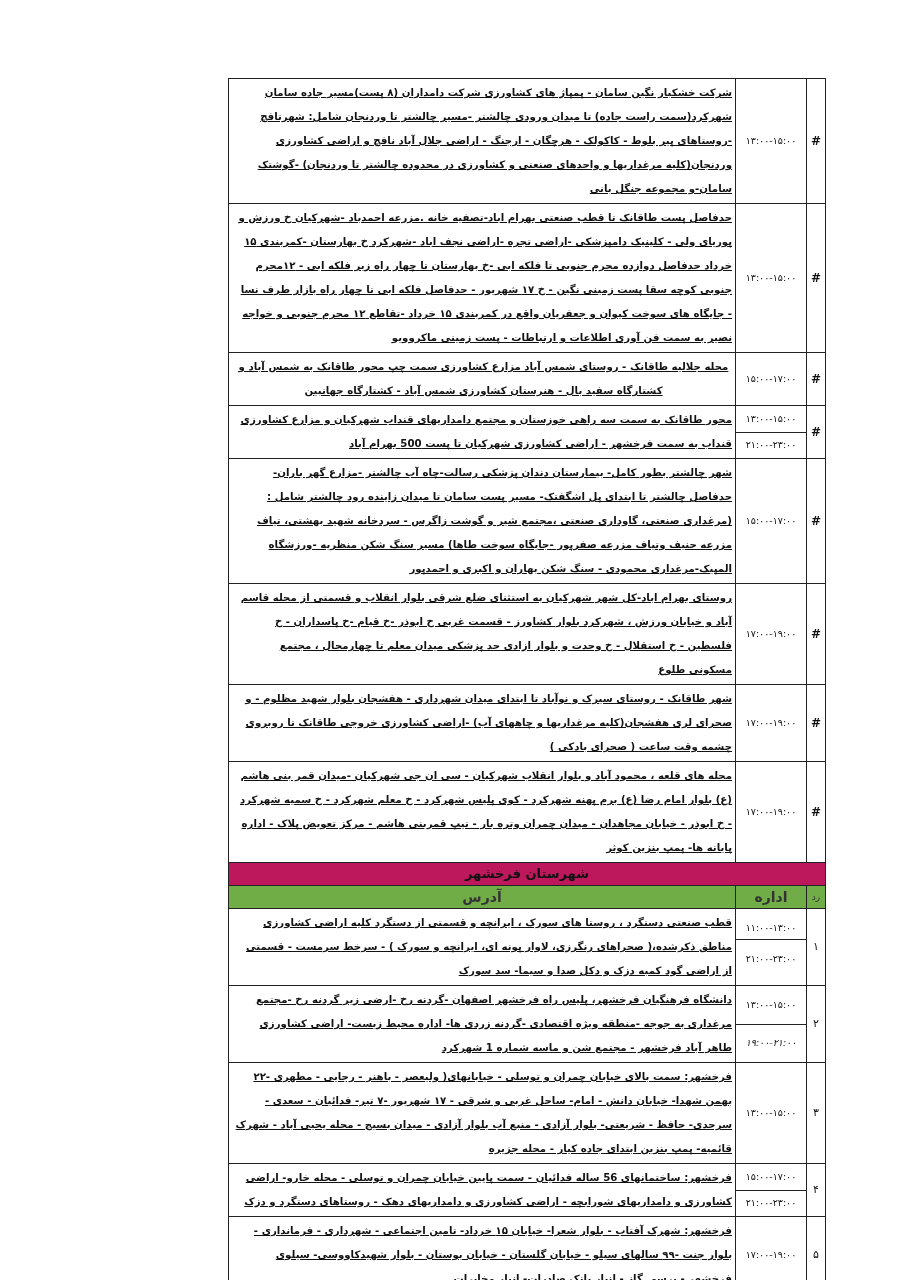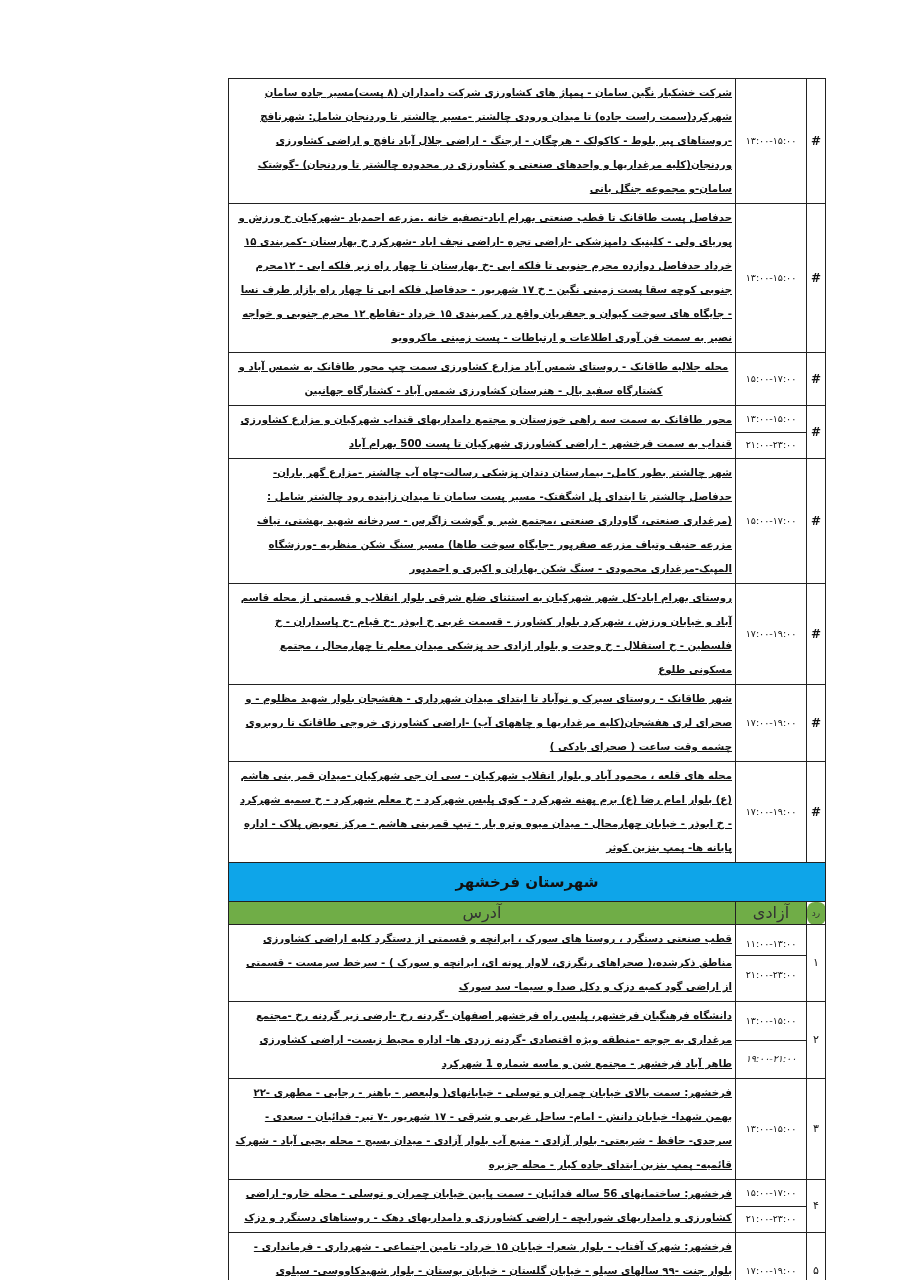--- a/index.html
+++ b/index.html
@@ -17,28 +17,28 @@
       font-size: 10.2px; line-height: 24px;
     }
     td.id { width: 18px; text-align: center; font-weight: bold; font-size: 12px; }
     td.id.num { font-weight: normal; font-size: 11px; }
     td.time { width: 70px; padding: 0; text-align: left; font-size: 9.5px; direction: ltr; }
     td.addr { padding: 2px 3px 2px 6px; text-align: right; font-weight: bold; text-decoration: underline; }
     td.addr.center { text-align: center; }
     .slot { display: flex; align-items: center; justify-content: center; }
     .slot + .slot { border-top: 1.5px solid #222; }
     tr.band td {
-      background: #0ea5e9; text-align: center; font-weight: bold;
-      font-size: 15px; line-height: 14px; height: 14px; padding: 12px;
+      background: #be185d; text-align: center; font-weight: bold;
+      font-size: 13px; line-height: 14px; height: 14px; padding: 4px;
     }
     tr.head td {
-      background: #70AD47; text-align: center; font-weight: normal;
-      font-size: 16px; line-height: 22px; height: 22px; color: #333;
+      background: #70AD47; text-align: center; font-weight: bold;
+      font-size: 14px; line-height: 22px; height: 22px; color: #333;
     }
-    tr.head td.id { font-size: 9px; font-weight: normal; border-radius: 8px; }
+    tr.head td.id { font-size: 9px; font-weight: normal; }
   </style>
 </head>
 <body>
 
 <div class="page">
   <table>
     <tbody id="tbody">
         <tr>
           <td class="id">#</td>
           <td class="time">
@@ -87,28 +87,28 @@
           <td class="time">
             <div class="slot" style="height: 76px;">۱۷:۰۰-۱۹:۰۰</div>
           </td>
           <td class="addr">شهر طاقانک - روستای سیرک و نوآباد تا ابتدای میدان شهرداری - هفشجان بلوار شهید مظلوم - و صحرای لری هفشجان(کلیه مرغداریها و چاههای آب) -اراضی کشاورزی خروجی طاقانک تا روبروی چشمه وقت ساعت ( صحرای بادکی )</td>
         </tr>
         <tr>
           <td class="id">#</td>
           <td class="time">
             <div class="slot" style="height: 100px;">۱۷:۰۰-۱۹:۰۰</div>
           </td>
-          <td class="addr">محله های قلعه ، محمود آباد و بلوار انقلاب شهرکیان - سی ان جی شهرکیان -میدان قمر بنی هاشم (ع) بلوار امام رضا (ع) برم پهنه شهرکرد - کوی پلیس شهرکرد - خ معلم شهرکرد - خ سمیه شهرکرد - خ ابوذر - خیابان چهارمحال - میدان میوه وتره بار - تیپ قمربنی هاشم - مرکز تعویض پلاک - اداره پایانه ها- پمپ بنزین کوثر</td>
+          <td class="addr">محله های قلعه ، محمود آباد و بلوار انقلاب شهرکیان - سی ان جی شهرکیان -میدان قمر بنی هاشم (ع) بلوار امام رضا (ع) برم پهنه شهرکرد - کوی پلیس شهرکرد - خ معلم شهرکرد - خ سمیه شهرکرد - خ ابوذر - خیابان مجاهدان - میدان چمران وتره بار - تیپ قمربنی هاشم - مرکز تعویض پلاک - اداره پایانه ها- پمپ بنزین کوثر</td>
         </tr>
         <tr class="band">
           <td colspan="3">شهرستان فرخشهر</td>
         </tr>
         <tr class="head">
           <td class="id">رد</td>
-          <td class="time">آزادی</td>
+          <td class="time">اداره</td>
           <td>آدرس</td>
         </tr>
         <tr>
           <td class="id num">۱</td>
           <td class="time">
             <div class="slot" style="height: 23px;">۱۱:۰۰-۱۳:۰۰</div>
             <div class="slot" style="height: 37.5px;">۲۱:۰۰-۲۳:۰۰</div>
           </td>
           <td class="addr">قطب صنعتی دستگرد ، روستا های سورک ، ایرانچه و قسمتی از دستگرد کلیه اراضی کشاورزی مناطق ذکرشده،( صحراهای رنگرزی، لاوار پونه ای، ایرانچه و سورک ) - سرخط سرمست - قسمتی از اراضی گود کمبه دزک و دکل صدا و سیما- سد سورک</td>
         </tr>

